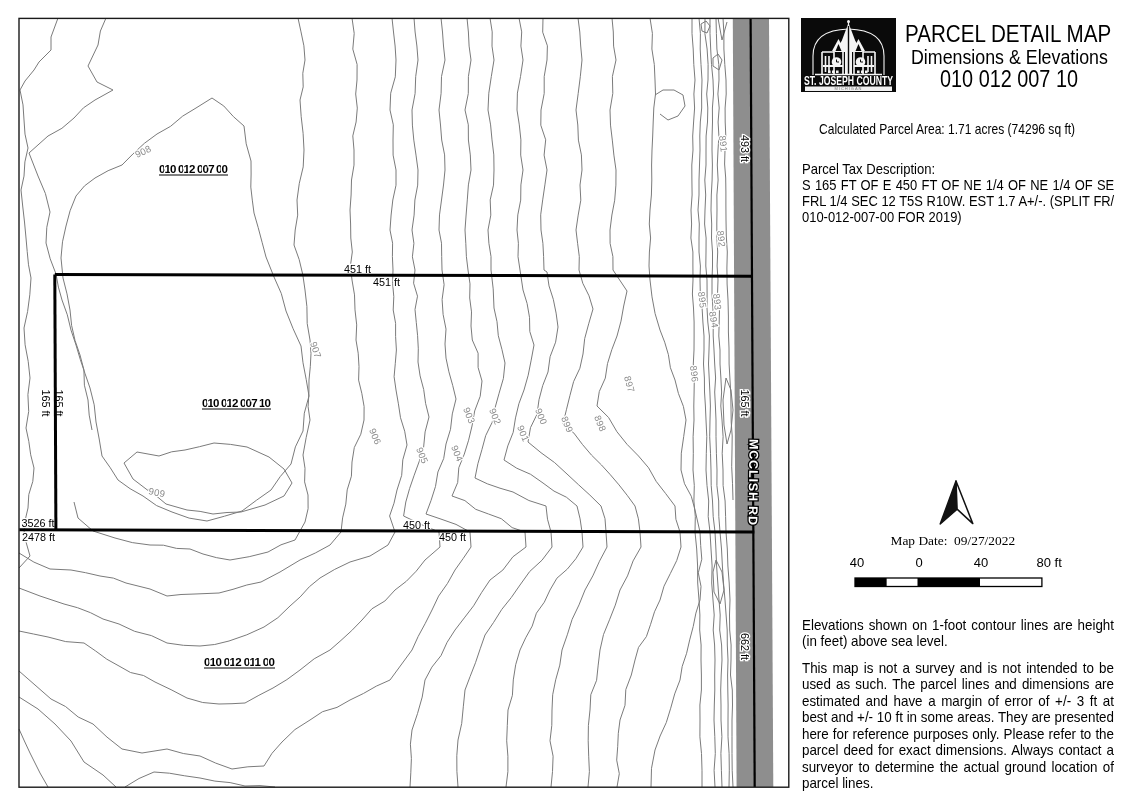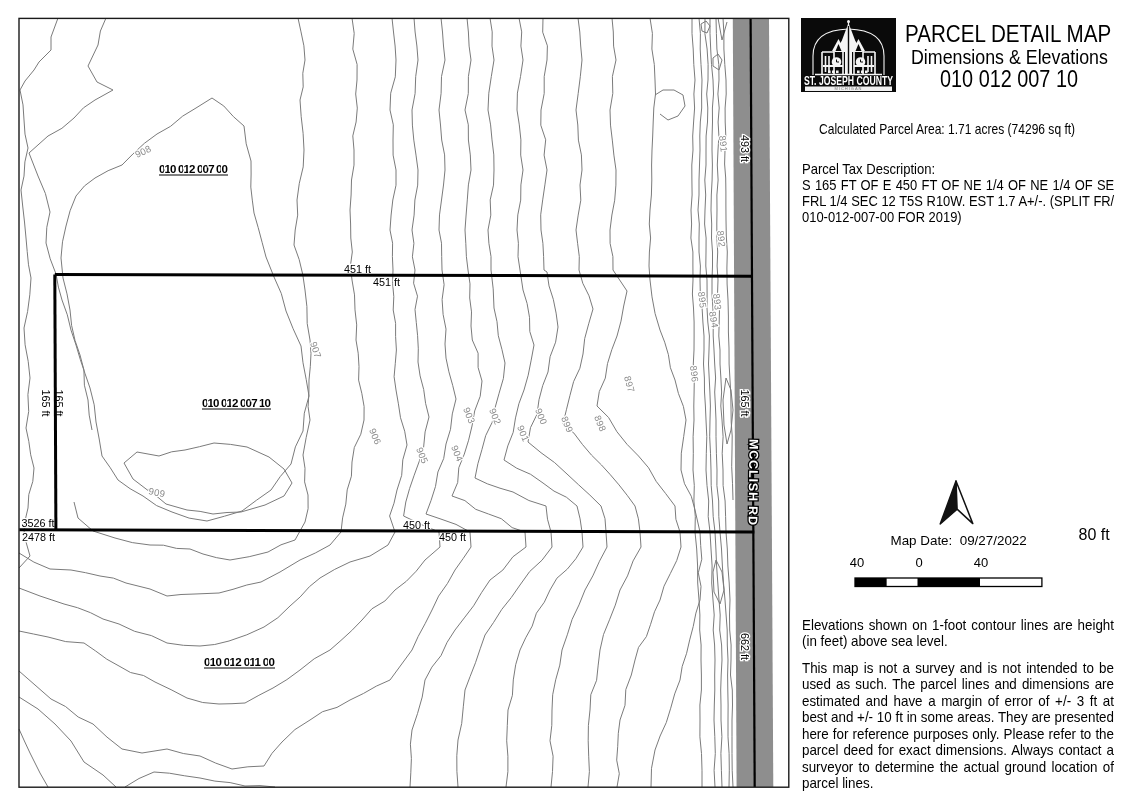--- a/index.html
+++ b/index.html
@@ -206,26 +206,26 @@
 <div class="jline">S 165 FT OF E 450 FT OF NE 1/4 OF NE 1/4 OF SE</div>
 <div class="jline">FRL 1/4 SEC 12 T5S R10W. EST 1.7 A+/-. (SPLIT FR/</div>
 <div>010-012-007-00 FOR 2019)</div>
 </div>
 
 <svg class="abs" style="left:935px;top:476px" width="45" height="55" viewBox="0 0 45 55">
   <polygon points="21,5 5.2,48 22.1,33.1" fill="#111" stroke="#111" stroke-width="1.5" stroke-linejoin="round"></polygon>
   <polygon points="21,5 37.8,47.6 22.1,33.1" fill="#fff" stroke="#111" stroke-width="1.5" stroke-linejoin="round"></polygon>
 </svg>
 
-<div class="abs" style="left:890.5px;top:534.3px;font-size:13.4px;line-height:13.4px;white-space:nowrap;">Map Date:&nbsp; 09/27/2022</div>
+<div class="abs" style="left:890.5px;top:534.3px;font-size:13.4px;line-height:13.4px;white-space:nowrap;font-family:Liberation Serif, serif;">Map Date:&nbsp; 09/27/2022</div>
 
 <div class="abs" style="left:846px;top:556px;width:22px;text-align:center;font-size:13px;line-height:13px;">40</div>
 <div class="abs" style="left:908px;top:556px;width:22px;text-align:center;font-size:13px;line-height:13px;">0</div>
 <div class="abs" style="left:970px;top:556px;width:22px;text-align:center;font-size:13px;line-height:13px;">40</div>
-<div class="abs" style="left:1036.5px;top:528px;font-size:16px;line-height:13px;white-space:nowrap;margin-left:42px;">80 ft</div>
+<div class="abs" style="left:1036.5px;top:556px;font-size:13px;line-height:13px;white-space:nowrap;">80 ft</div>
 
 <svg class="abs" style="left:854px;top:577px" width="190" height="11" viewBox="0 0 190 11">
   <rect x="1" y="1" width="31.8" height="8.5" fill="#000"></rect>
   <rect x="32.8" y="1" width="30.7" height="8.5" fill="#fff"></rect>
   <rect x="63.5" y="1" width="62.5" height="8.5" fill="#000"></rect>
   <rect x="126" y="1" width="61.9" height="8.5" fill="#fff"></rect>
   <rect x="1" y="1" width="186.9" height="8.5" fill="none" stroke="#000" stroke-width="1.3"></rect>
 </svg>
 
 <div class="abs" style="left:801.5px;top:617px;width:350px;font-size:15px;line-height:16.45px;transform:scaleX(0.8914);">

